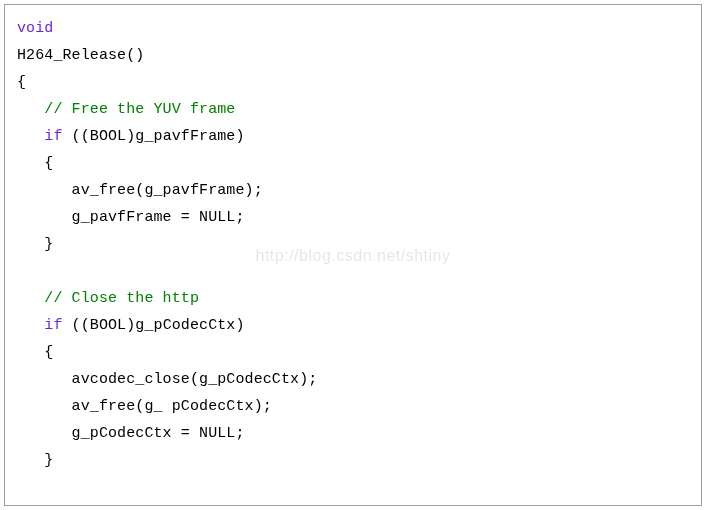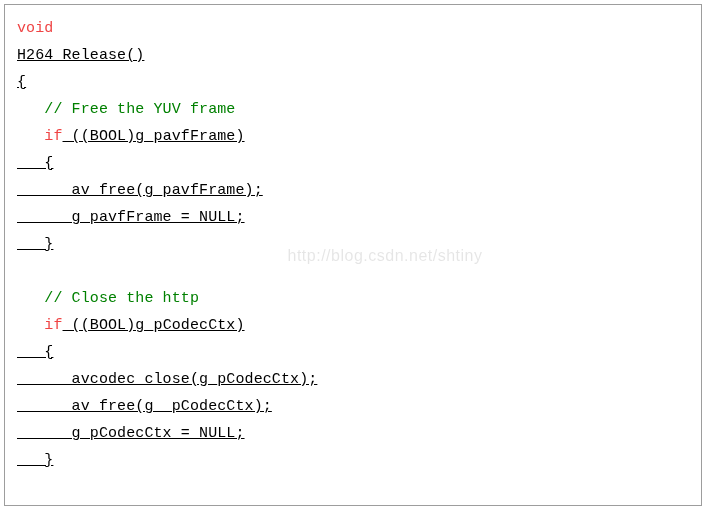--- a/index.html
+++ b/index.html
@@ -34,36 +34,35 @@
     overflow: hidden;
   }
   pre.code {
     margin: 0;
     white-space: pre;
     font-family: inherit;
     font-size: inherit;
     line-height: inherit;
     letter-spacing: 0.1px;
   }
-  .kw  { color: #ef4444; }   
+  .kw  { color: #6d28d9; }   
   .cm  { color: #008000; }   
-  .txt { color: #000000; text-decoration: underline; }   
+  .txt { color: #000000; }   
   .watermark {
     position: absolute;
     left: 50%;
     top: 50%;
     transform: translate(-50%, -50%);
     font-family: Arial, sans-serif;
     font-size: 16px;
     letter-spacing: 0.5px;
     color: rgba(0,0,0,0.10);
     pointer-events: none;
     user-select: none;
     white-space: nowrap;
-    margin-left: 32px;
   }
 </style>
 </head>
 <body>
 
 <div class="outer">
   <div class="inner">
 
     <div class="watermark">http://blog.csdn.net/shtiny</div>
 

